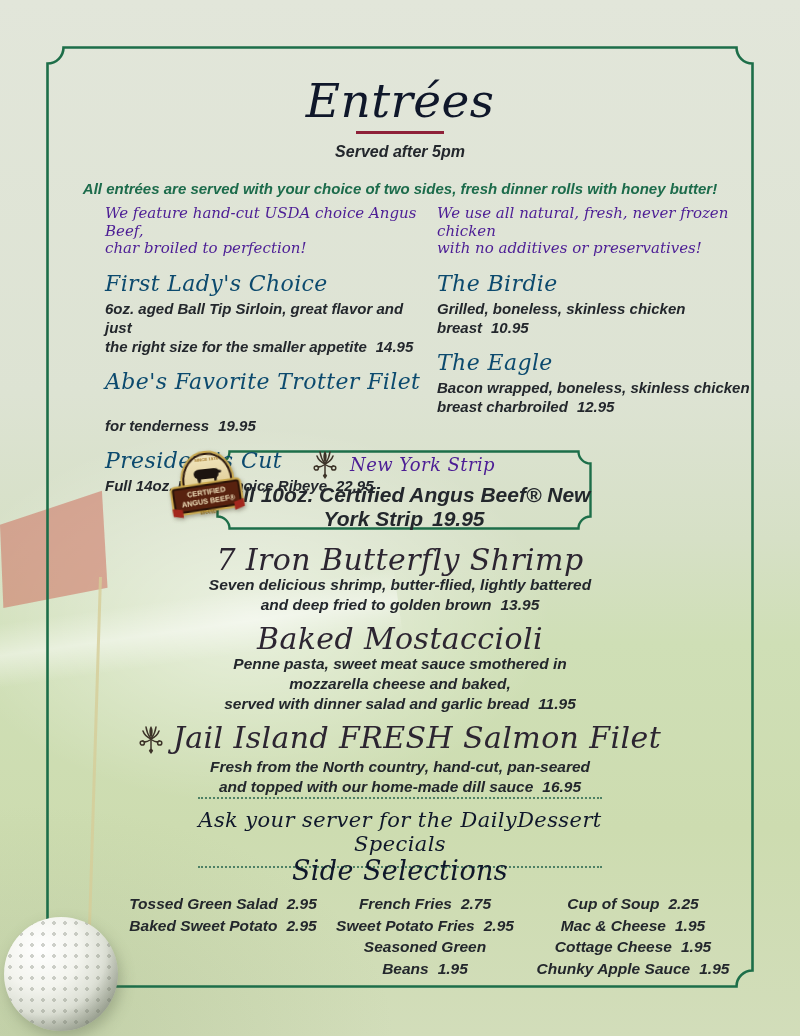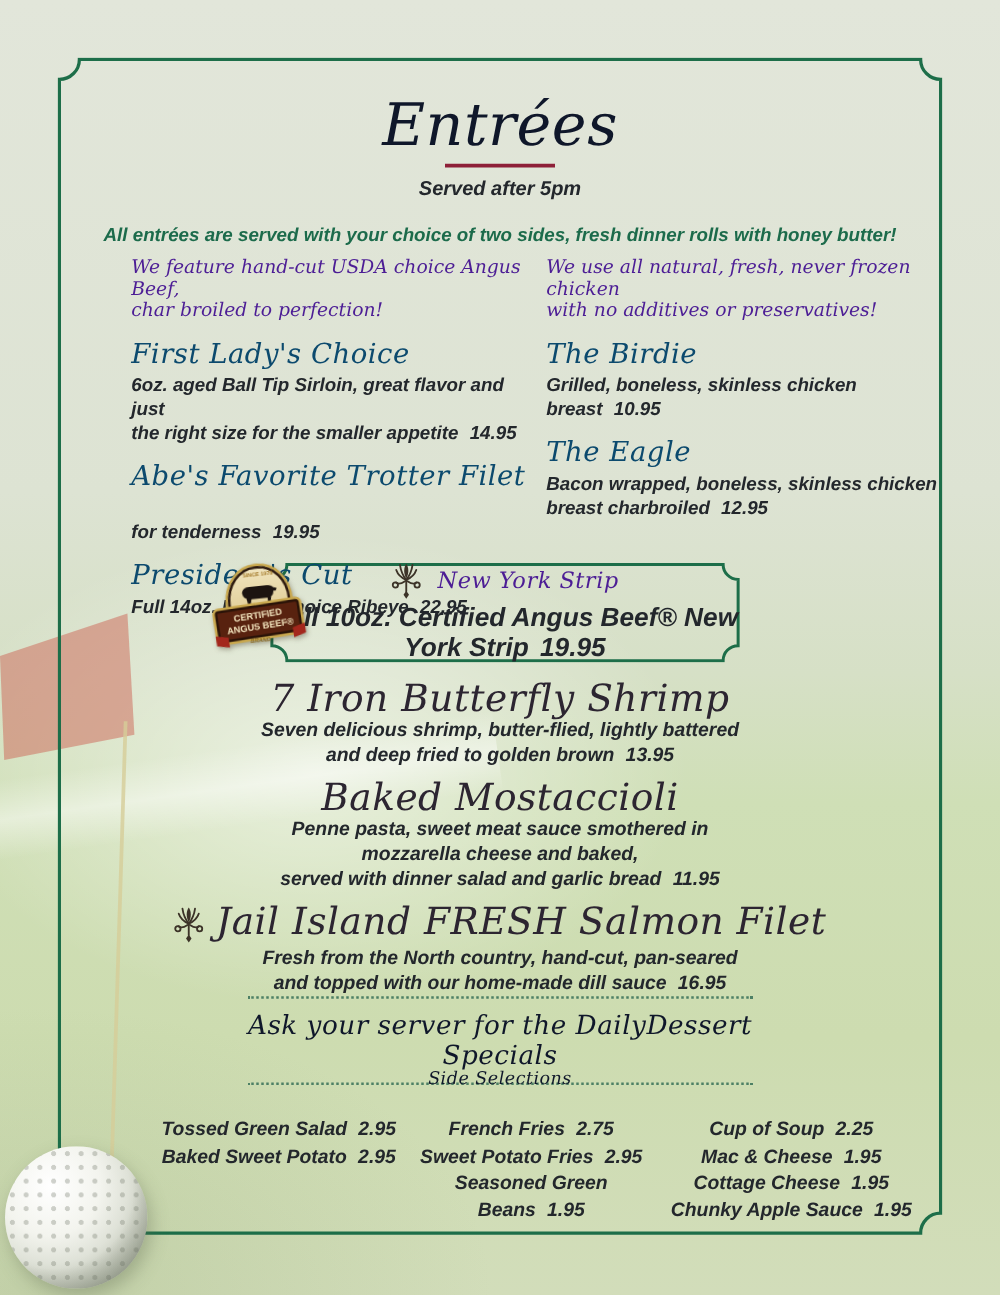--- a/index.html
+++ b/index.html
@@ -89,21 +89,21 @@
   .citem{margin-bottom:11px;}
   .cname{font-size:30px;line-height:26px;color:#2c2531;}
   .cname-row{display:flex;align-items:flex-start;justify-content:center;}
   .cdesc{font-size:15.5px;line-height:20px;margin-top:2px;}
   .orn2{margin-right:10px;}
 
   
   .dessert{position:absolute;left:198px;width:404px;top:797px;text-align:center;z-index:6;
       border-top:2px dotted #4d8065;border-bottom:2px dotted #4d8065;padding:9px 0 10px;}
   .dessert-text{font-size:21px;}
-  .sides-title{position:absolute;left:0;right:0;top:855px;text-align:center;font-size:14px;z-index:6;}
+  .sides-title{position:absolute;left:0;right:0;top:855px;text-align:center;font-size:27px;z-index:6;}
   .scol{position:absolute;top:893px;text-align:center;font-size:15.5px;line-height:21.5px;z-index:6;}
   .scol .bodyit{display:block;}
   .scol1{left:123px;width:200px;} .scol2{left:322px;width:206px;} .scol3{left:528px;width:210px;}
 </style>
 </head>
 <body>
 
 <div id="page">
 
   <div class="bg"></div>

